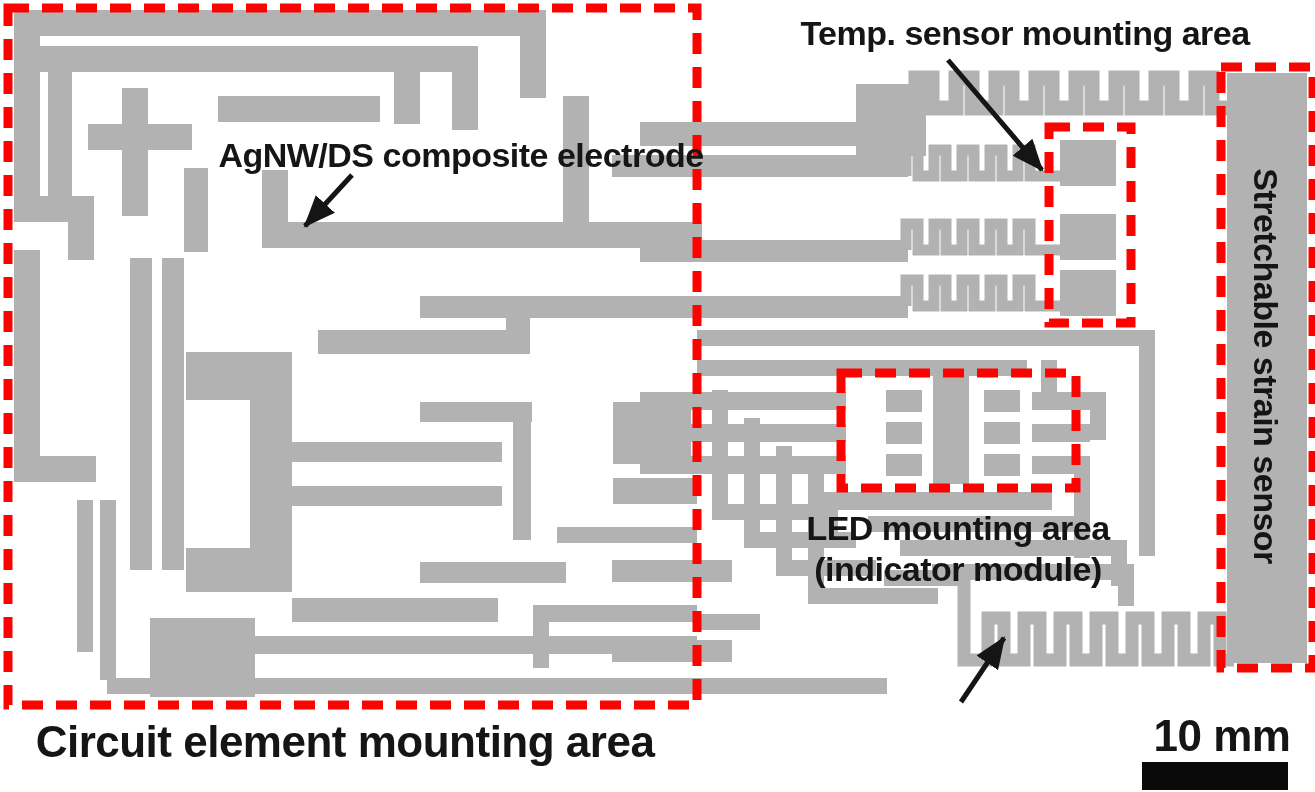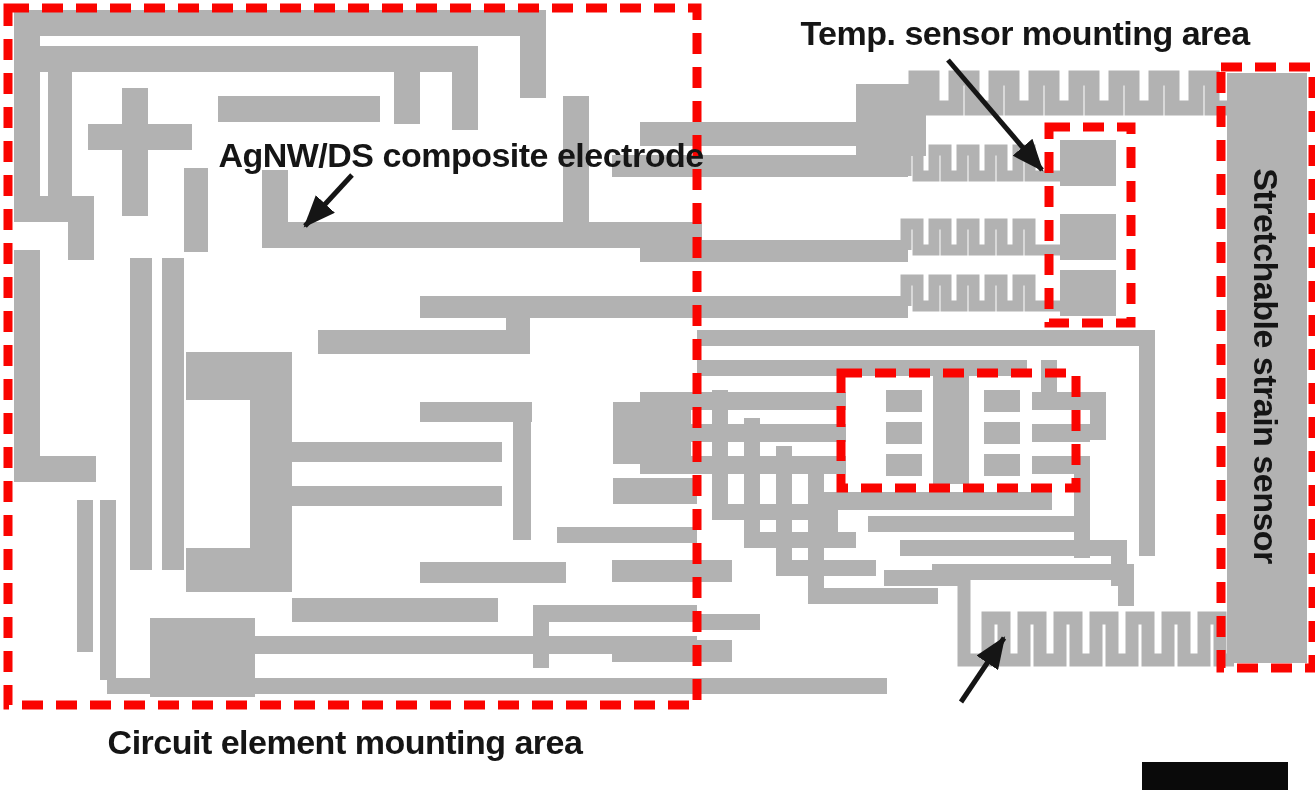--- a/index.html
+++ b/index.html
@@ -7,21 +7,21 @@
     position:relative;width:1315px;height:792px;background:#ffffff;
     font-family:"Liberation Sans", sans-serif;overflow:hidden;
   }
   .stage svg{position:absolute;left:0;top:0;}
   .lbl{
     position:absolute;transform:translate(-50%,-50%);
     font-weight:700;color:#151515;white-space:nowrap;
     letter-spacing:-0.5px;line-height:1.2;
   }
   .lbl-34{font-size:34px;}
-  .lbl-36{font-size:34px;}
+  .lbl-36{font-size:44px;}
   .lbl-center{text-align:center;}
   .lbl-rot{transform:translate(-50%,-50%) rotate(90deg);}
 </style>
 </head>
 <body>
 
 <div class="stage">
 
   <svg width="1315" height="792" viewBox="0 0 1315 792">
 
@@ -162,19 +162,24 @@
       <line x1="961" y1="702" x2="1004" y2="638" marker-end="url(#ah)"></line>
     </g>
 
     <rect x="1142" y="762" width="146" height="28" fill="#0a0a0a"></rect>
   </svg>
 
   <div class="lbl lbl-34" style="left:985px; top:33px;margin-left:40px;">Temp. sensor mounting area</div>
 
   <div class="lbl lbl-34" style="left:425px; top:155px;margin-left:36px;">AgNW/DS composite electrode</div>
 
+  <div class="lbl lbl-34 lbl-center" style="left:958px; top:549px;">
+    <div>LED mounting area</div>
+    <div>(indicator module)</div>
+  </div>
 
 
   <div class="lbl lbl-36" style="left:345px; top:742px;">Circuit element mounting area</div>
 
   <div class="lbl lbl-34 lbl-rot" style="left:1266px; top:366px;">Stretchable strain sensor</div>
 
+  <div class="lbl lbl-36" style="left:1222px; top:736px;">10 mm</div>
 </div>
 
 </body></html>

